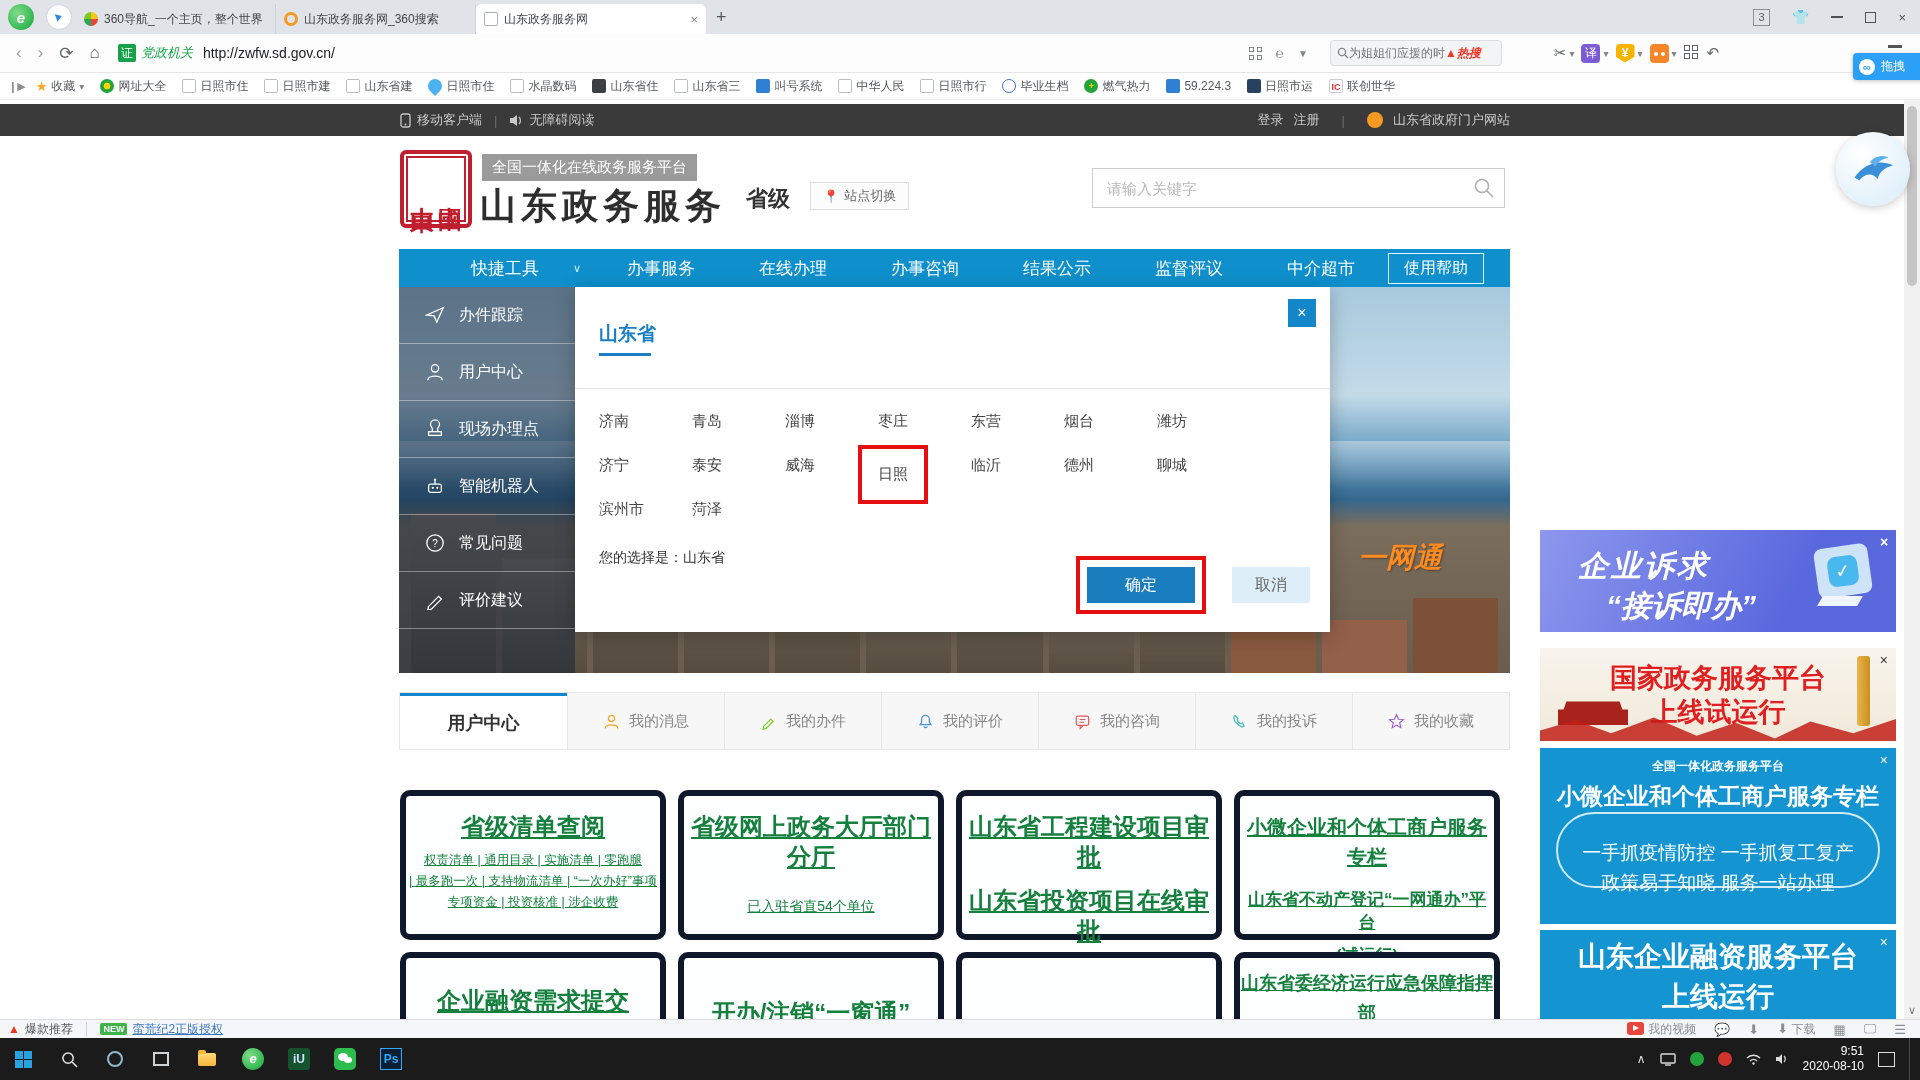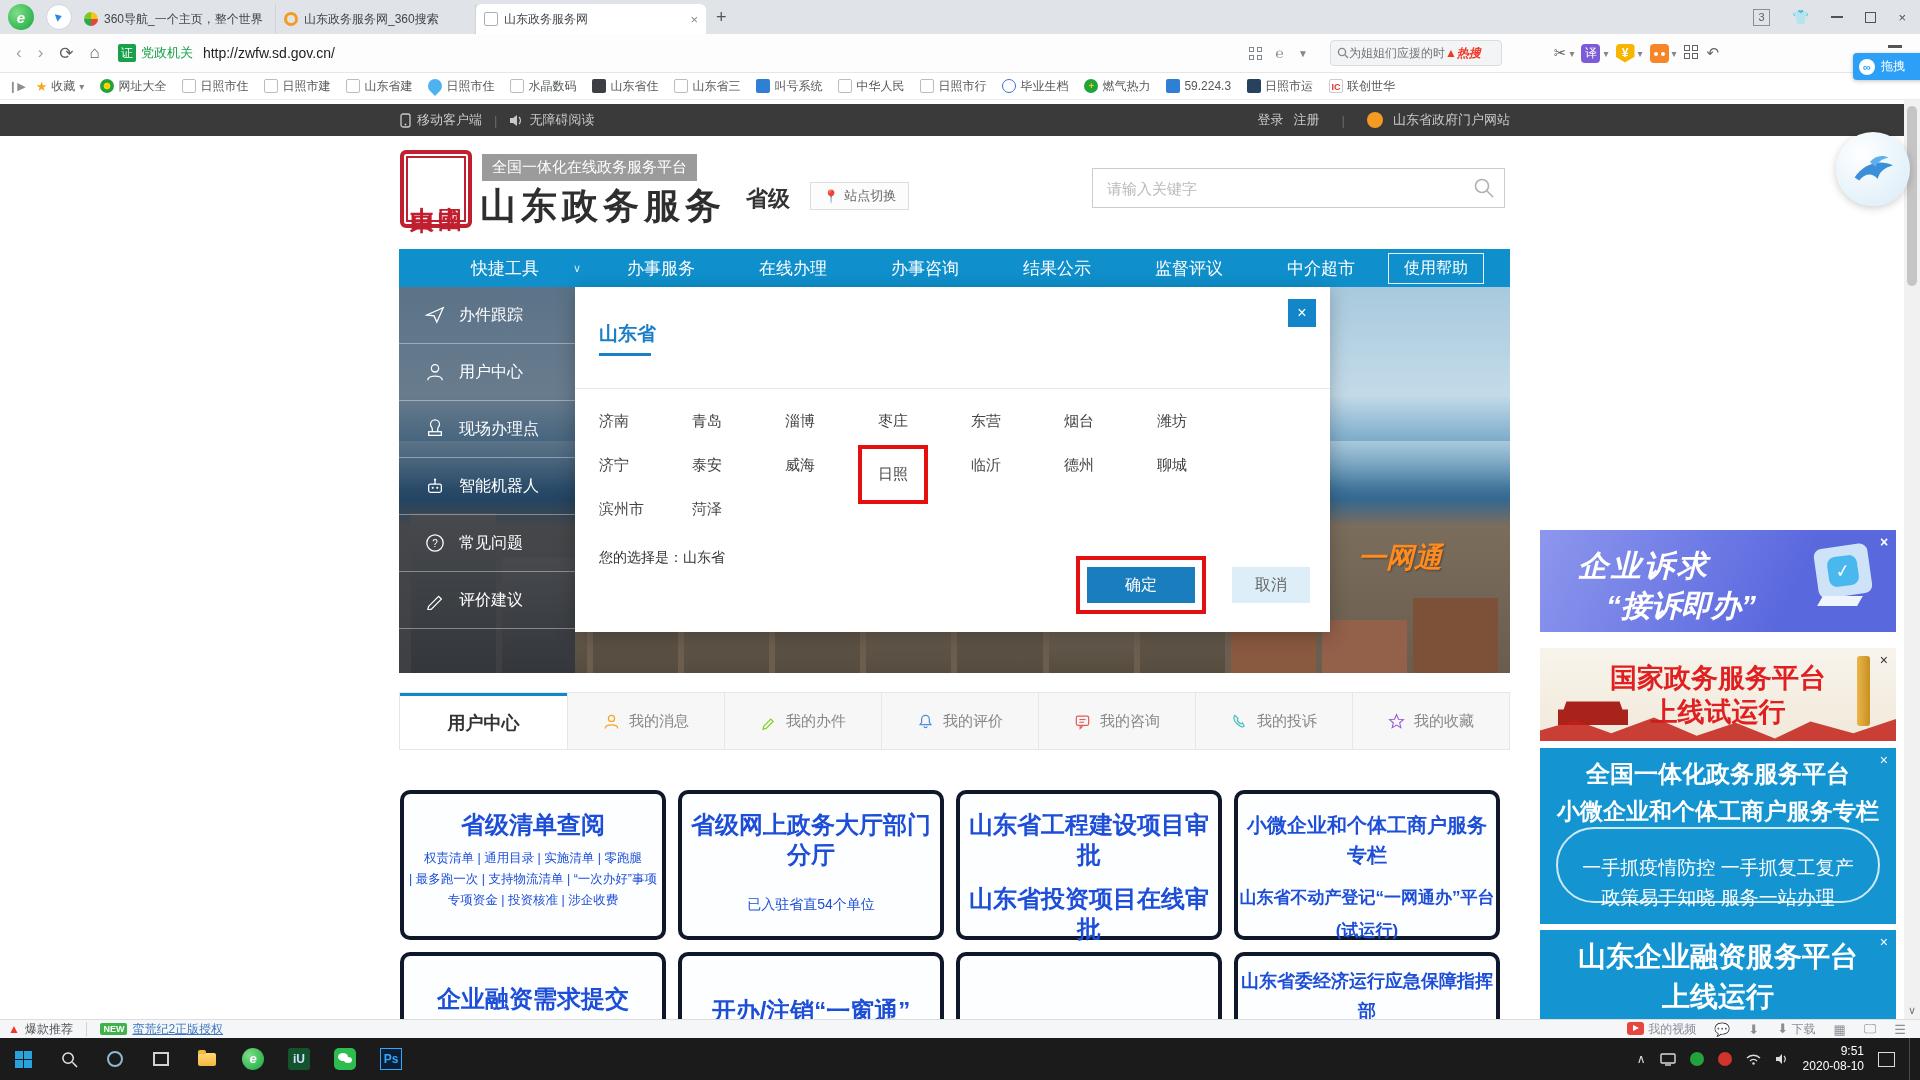--- a/index.html
+++ b/index.html
@@ -28,21 +28,21 @@
   .winbtn { color:#4e5358; font-size:13px; }
   .restore { width:11px; height:11px; border:1px solid #4e5358; }
   .minbar { width:12px; height:2px; background:#4e5358; }
 
   
   #toolbar { position:absolute; left:0; top:34px; width:1920px; height:39px; background:#fdfdfd; border-bottom:1px solid #e6e6e6; display:flex; align-items:center; }
   .nav-ico { color:#9aa0a6; font-size:17px; margin-left:16px; }
   .nav-ico.dark { color:#5f6368; }
   #urlbox { display:flex; align-items:center; margin-left:18px; width:1190px; height:28px; }
   .cert-badge { width:18px; height:18px; background:#16a14a; color:#fff; font-size:12px; text-align:center; line-height:18px; border-radius:2px; }
-  .cert-text { color:#16a14a; font-size:13px; margin:0 10px 0 5px; }
+  .cert-text { color:#16a14a; font-size:13px; margin:0 10px 0 5px;font-style:italic; }
   .url-text { color:#202124; font-size:14px; }
   #url-right { margin-left:auto; display:flex; align-items:center; gap:14px; }
   .qr-grid { width:13px; height:13px; display:grid; grid-template-columns:5px 5px; grid-template-rows:5px 5px; gap:3px; }
   .qr-grid div { border:1px solid #80868b; }
   .e-glyph { color:#80868b; font-size:14px; font-style:italic; }
   .caret { color:#80868b; font-size:10px; }
   #quicksearch { margin-left:22px; width:172px; height:26px; background:#f3f4f6; border:1px solid #dadce0; border-radius:4px; display:flex; align-items:center; padding:0 6px; }
   #quicksearch input { border:none; background:transparent; outline:none; width:96px; font-size:12px; color:#555; }
   .hot { color:#f03726; font-size:12px; font-weight:bold; font-style:italic; white-space:nowrap; }
   .flame { color:#f03726; font-size:12px; }
@@ -133,21 +133,21 @@
   #confirm-wrap { border:4px solid #e50f0f; padding:7px; }
   #btn-confirm { width:108px; height:36px; background:#1a7dbe; color:#fff; font-size:16px; border:none; }
   #btn-cancel { width:78px; height:36px; background:#ddeef8; color:#666; font-size:16px; border:none; }
 
   
   #usertabs { position:absolute; left:399px; top:592px; width:1111px; height:58px; background:#f7f7f7; border:1px solid #e7e7e7; display:flex; }
   #ut-active { width:167px; background:#fff; border-top:3px solid #1287cf; display:flex; align-items:center; justify-content:center; font-size:18px; font-weight:bold; color:#333; }
   .ut { flex:1; border-left:1px solid #e7e7e7; display:flex; align-items:center; justify-content:center; gap:9px; font-size:15px; color:#888; }
 
   
-  .card { position:absolute; width:266px; height:150px; border:4px solid #0f172a; border-radius:10px; background:#fdfeff; text-align:center; color:#1d4ed8; padding-top:16px; }
+  .card { position:absolute; width:266px; height:150px; border:6px solid #0f172a; border-radius:10px; background:#fdfeff; text-align:center; color:#15803d; padding-top:16px;text-decoration:underline; }
   .card h3 { font-size:24px; font-weight:bold; line-height:30px; }
   .card .small { font-size:12.5px; line-height:21px; margin-top:8px; }
   .card .mid { font-size:14px; margin-top:14px; }
 
   
   .rb { position:absolute; left:1540px; width:356px; z-index:10; overflow:hidden; }
   .rb .x { position:absolute; right:8px; top:4px; color:#fff; font-size:14px; z-index:3; }
   #rb1 { top:430px; height:102px; background:linear-gradient(115deg,#8d97ee 0%,#5a68de 70%); color:#fff; font-style:italic; font-weight:bold; }
   #rb1 .l1 { position:absolute; left:38px; top:16px; font-size:30px; letter-spacing:3px; }
   #rb1 .l2 { position:absolute; left:66px; top:56px; font-size:30px; }
@@ -155,21 +155,21 @@
   .monitor-ill .chk { width:30px; height:30px; border-radius:8px; background:#49b8ef; color:#fff; font-size:18px; text-align:center; line-height:30px; }
   .monitor-base { position:absolute; right:36px; top:66px; width:40px; height:10px; background:#eef5fd; transform:skewX(-30deg); }
   #rb2 { top:548px; height:93px; background:linear-gradient(180deg,#f8f4ec,#f1e9da); }
   #rb2 .x { color:#333; }
   #rb2 .l1 { position:absolute; width:100%; top:12px; text-align:center; color:#e02020; font-size:27px; font-weight:bold; }
   #rb2 .l2 { position:absolute; width:100%; top:46px; text-align:center; color:#e02020; font-size:27px; font-weight:bold; }
   #rb2 .mountains { position:absolute; left:0; bottom:0; width:100%; height:26px; background:#c22017; clip-path:polygon(0 100%,0 60%,10% 20%,20% 70%,32% 10%,44% 80%,55% 30%,66% 90%,76% 25%,88% 70%,100% 15%,100% 100%); opacity:.85; }
   #rb2 .pillar { position:absolute; right:26px; top:8px; width:13px; height:70px; background:linear-gradient(90deg,#e8b64c,#c98f1f); border-radius:3px; }
   #rb2 .gate { position:absolute; left:18px; bottom:16px; width:70px; height:26px; background:#a8231c; clip-path:polygon(0 100%,0 40%,8% 40%,12% 10%,88% 10%,92% 40%,100% 40%,100% 100%); }
   #rb3 { top:648px; height:176px; background:#1495d2; color:#fff; text-align:center; }
-  #rb3 .l1 { margin-top:10px; font-size:24px; font-weight:bold; }
+  #rb3 .l1 { margin-top:10px; font-size:12px; font-weight:bold; }
   #rb3 .l2 { margin-top:6px; font-size:23px; font-weight:bold; }
   #rb3 .box { margin:0 auto 0; width:324px; height:76px; border:2px solid #cfe9f5; border-radius:38px; padding-top:24px; }
   #rb3 .box div { font-size:19px; line-height:30px; }
   #rb4 { top:830px; height:89px; background:#1495d2; color:#fff; text-align:center; }
   #rb4 .l1 { margin-top:8px; font-size:28px; font-weight:bold; }
   #rb4 .l2 { margin-top:2px; font-size:28px; font-weight:bold; }
 
   
   #bird { position:absolute; left:1836px; top:32px; width:74px; height:74px; border-radius:50%; background:radial-gradient(circle at 35% 30%,#ffffff,#d7ebf8); box-shadow:0 2px 8px rgba(0,0,0,.2); z-index:11; display:flex; align-items:center; justify-content:center; }
   #scrollbar { position:absolute; left:1904px; top:0; width:16px; height:919px; background:#f1f1f1; z-index:9; }

